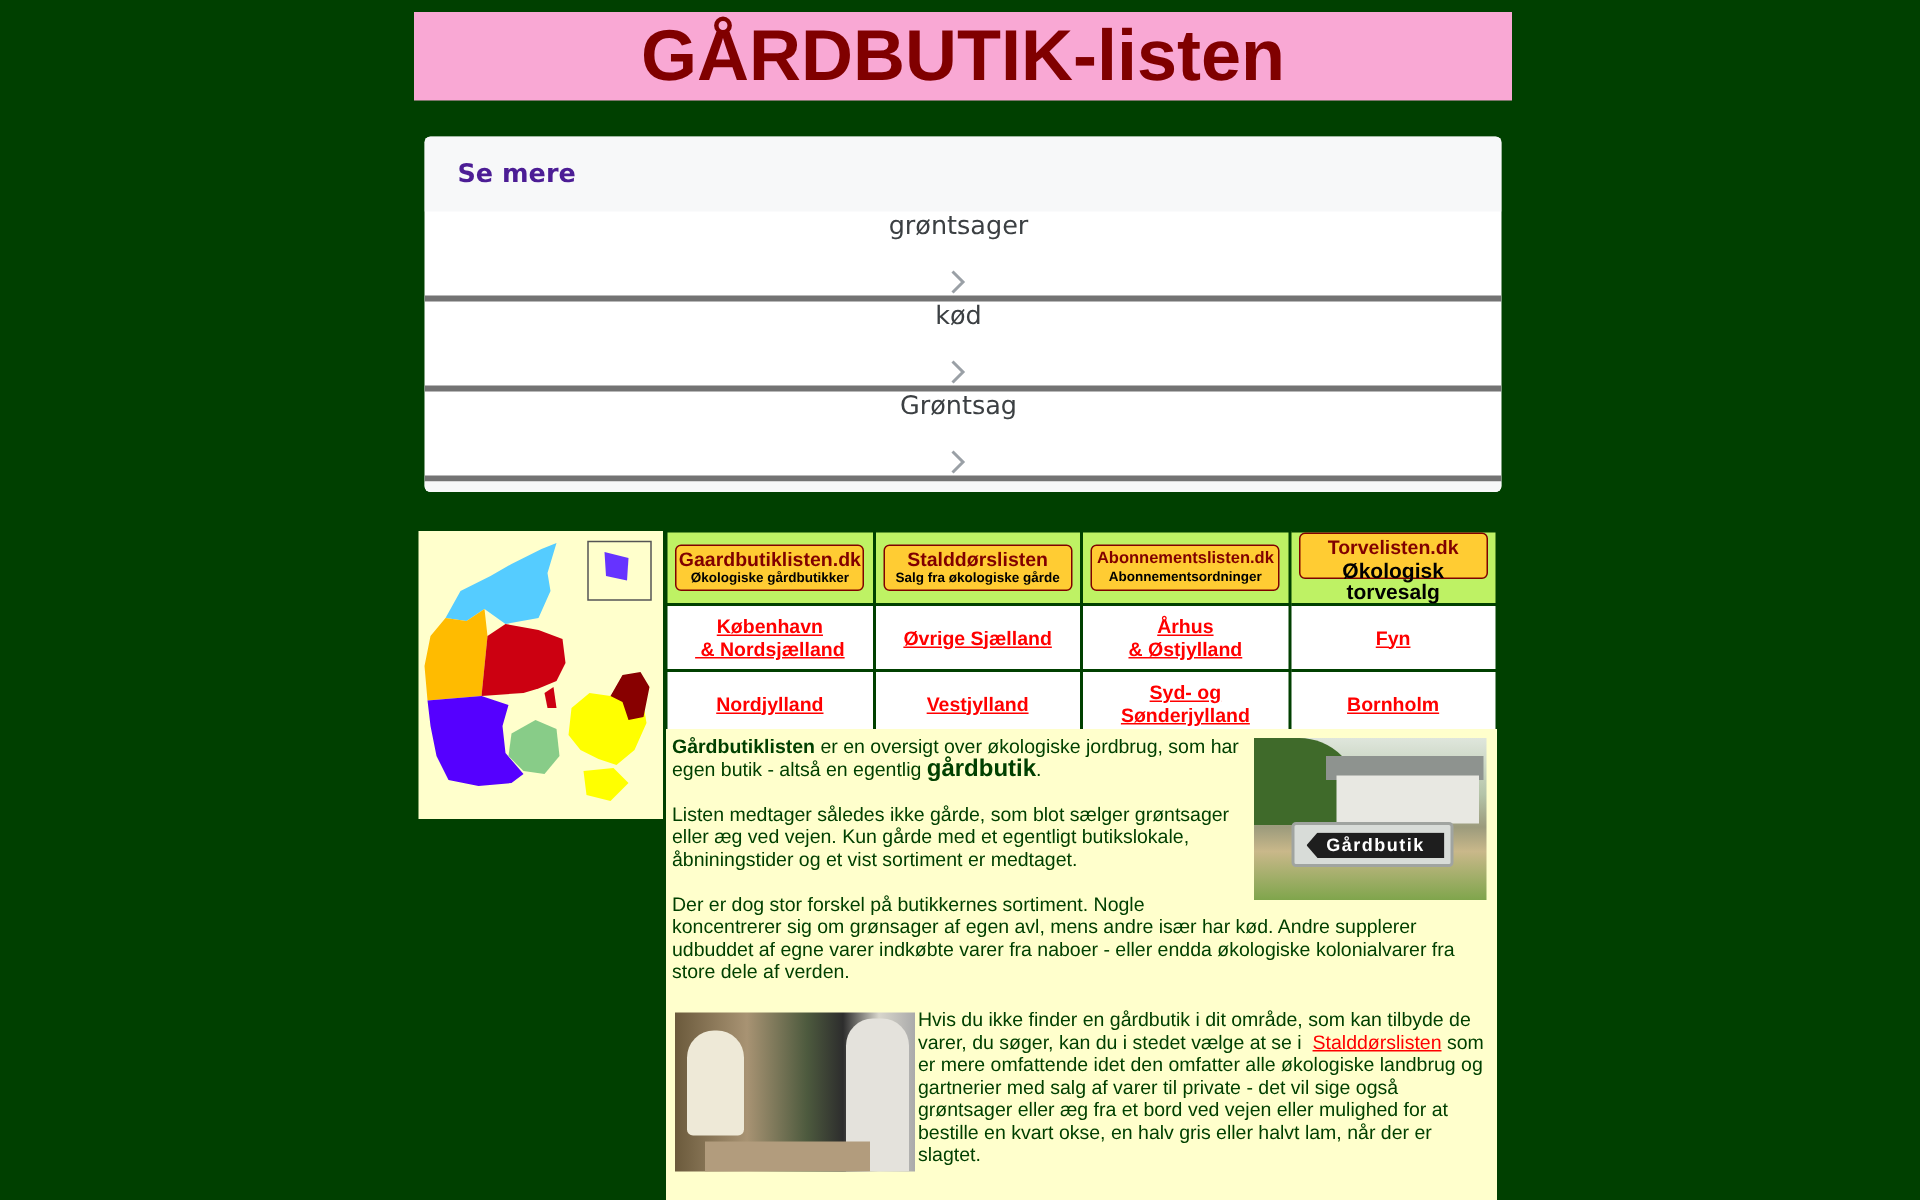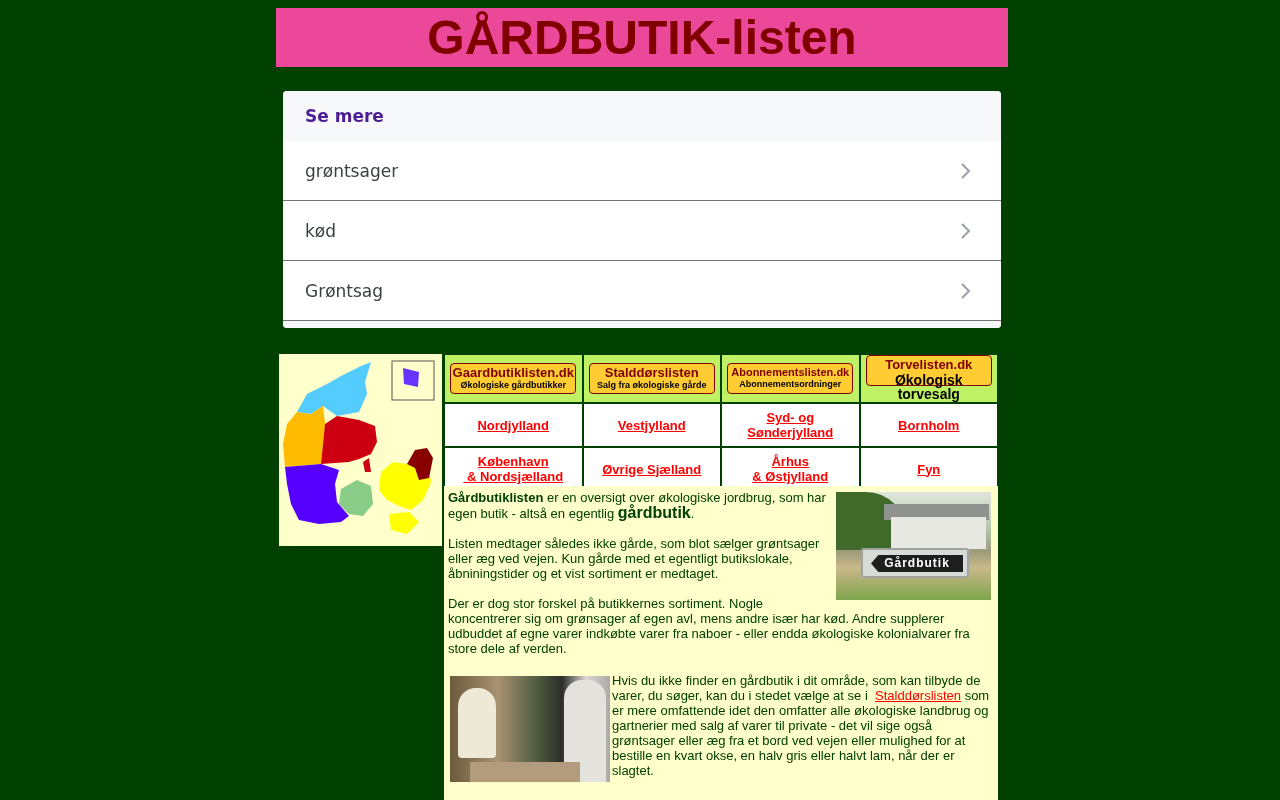--- a/index.html
+++ b/index.html
@@ -5,39 +5,39 @@
   * { box-sizing: border-box; }
   html, body { margin: 0; padding: 0; }
   body {
     width: 1280px; height: 800px; overflow: hidden;
     background: #004000;
     font-family: "Liberation Sans", sans-serif;
     position: relative;
   }
   .title-bar {
     position: absolute; left: 276px; top: 8px; width: 732px; height: 59px;
-    background: #ec4899; text-align: center;
+    background: #f9a8d4; text-align: center;
   }
   .title-bar h1 {
     margin: 0; font-size: 48px; line-height: 59px; font-weight: bold; color: #800000;
     font-family: "Liberation Sans", sans-serif;
   }
   .see-more {
     position: absolute; left: 283px; top: 91px; width: 718px; height: 237px;
     background: #ffffff; border-radius: 4px; overflow: hidden;
     font-family: "DejaVu Sans", sans-serif;
   }
   .see-more .head {
     height: 50px; background: #f7f8f9; padding-left: 22px;
     font-size: 17px; font-weight: bold; color: #4c1d95; line-height: 50px;
   }
   .see-more .row {
-    height: 60px; border-bottom: 1px solid #737373; display: flex; align-items: center;
+    height: 60px; border-bottom: 4px solid #737373; display: flex; align-items: center;
     padding-left: 22px; padding-right: 28px; justify-content: space-between;
-    font-size: 17px; color: #3c4043; cursor: pointer;
+    font-size: 17px; color: #3c4043; cursor: pointer; flex-direction: column;
   }
   .see-more .row .chev { width: 14px; height: 18px; }
   .see-more .bottom { height: 7px; background: #f7f8f9; }
 
   .map-cell {
     position: absolute; left: 279px; top: 354px; width: 163px; height: 192px;
     background: #ffffcc;
   }
   .grid {
     position: absolute; left: 443px; top: 353px; width: 556px;
@@ -170,44 +170,44 @@
     </td>
     <td>
       <span class="logo-btn">
         <span class="l1">Torvelisten.dk</span>
         <span class="l2 big">Økologisk torvesalg</span>
       </span>
     </td>
   </tr>
   <tr class="regions">
     <td>
-      <a>Nordjylland</a>
-    </td>
-    <td>
-      <a>Vestjylland</a>
-    </td>
-    <td>
-      <a><span>Syd- og</span><br><span>Sønderjylland</span></a>
-    </td>
-    <td>
-      <a>Bornholm</a>
+      <a><span>København</span><br><span style="white-space:pre"> &amp; Nordsjælland</span></a>
+    </td>
+    <td>
+      <a>Øvrige Sjælland</a>
+    </td>
+    <td>
+      <a><span>Århus</span><br><span>&amp; Østjylland</span></a>
+    </td>
+    <td>
+      <a>Fyn</a>
     </td>
   </tr>
   <tr class="regions">
     <td>
-      <a><span>København</span><br><span style="white-space:pre"> &amp; Nordsjælland</span></a>
-    </td>
-    <td>
-      <a>Øvrige Sjælland</a>
-    </td>
-    <td>
-      <a><span>Århus</span><br><span>&amp; Østjylland</span></a>
-    </td>
-    <td>
-      <a>Fyn</a>
+      <a>Nordjylland</a>
+    </td>
+    <td>
+      <a>Vestjylland</a>
+    </td>
+    <td>
+      <a><span>Syd- og</span><br><span>Sønderjylland</span></a>
+    </td>
+    <td>
+      <a>Bornholm</a>
     </td>
   </tr>
 </tbody>
   </table>
 
 <div class="content">
   <div class="photo-sign">
     <div class="tree"></div>
     <div class="roof"></div>
     <div class="house"></div>

